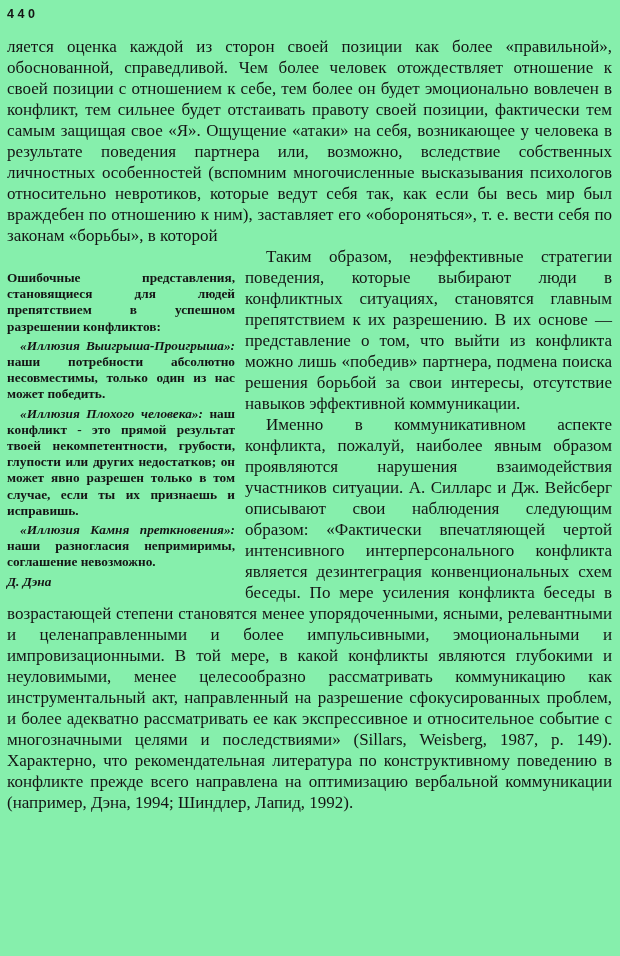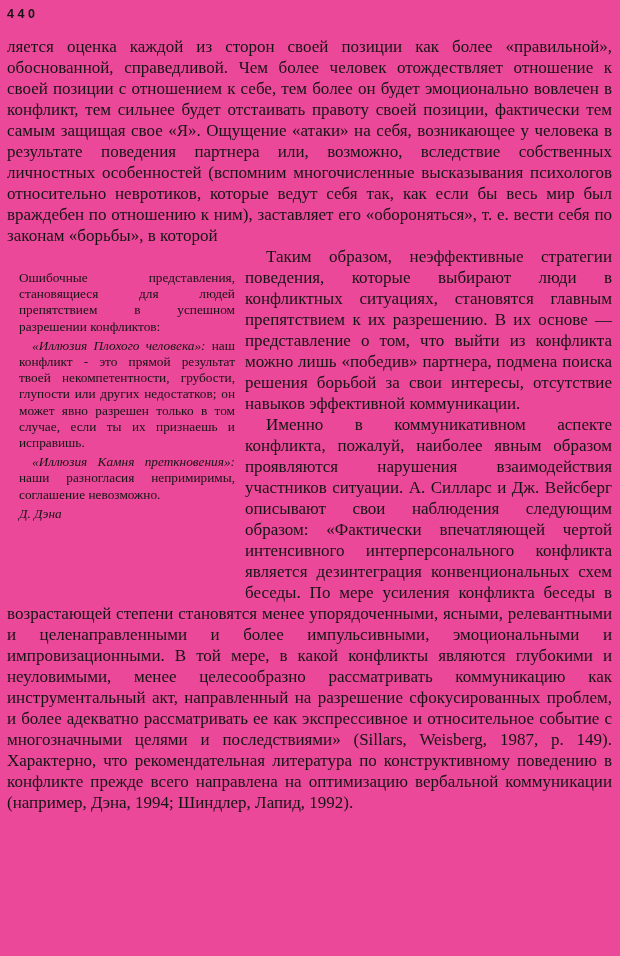--- a/index.html
+++ b/index.html
@@ -7,21 +7,21 @@
   body {
     width: 620px; height: 956px;
     font-family: "Liberation Serif", serif;
     color: #141414;
     overflow: hidden;
   }
   .page {
     width: 620px; height: 956px;
     padding: 6px 8px 0 7px;
     overflow: hidden;
-    background: #ec4899;
+    background: #86efac;
   }
   .running-head {
     font-family: "Liberation Sans", sans-serif;
     font-weight: 700;
     font-size: 12.5px;
     line-height: 16px;
     display: flex;
     align-items: baseline;
     margin-bottom: 14px;
   }
@@ -37,21 +37,21 @@
   .sidebar-note {
     float: left;
     width: 228px;
     margin: 0 10px 2px 0;
     min-height: 348px;
     padding-top: 24px;
     font-size: 13.3px;
     line-height: 16.2px;
     text-align: justify;
   }
-  .sidebar-note p { margin: 0 0 3px 12px; }
+  .sidebar-note p { margin: 0 0 3px 0; font-weight: bold; }
   .sb-item { text-indent: 13px; }
   .sb-title { font-style: italic; }
   .sb-attrib {
     font-style: italic;
     margin-top: 2px;
     padding-right: 10px;
   }
 </style>
 </head>
 <body>
@@ -61,20 +61,21 @@
   <div class="running-head">
     <span class="pagenum">440</span>
   </div>
 
   <div class="content">
 
     <p>ляется оценка каждой из сторон своей позиции как более «правильной», обоснованной, справедливой. Чем более человек отождествляет отношение к своей позиции с отношением к себе, тем более он будет эмоционально вовлечен в конфликт, тем сильнее будет отстаивать правоту своей позиции, фактически тем самым защищая свое «Я». Ощущение «атаки» на себя, возникающее у человека в результате поведения партнера или, возможно, вследствие собственных личностных особенностей (вспомним многочисленные высказывания психологов относительно невротиков, которые ведут себя так, как если бы весь мир был враждебен по отношению к ним), заставляет его «обороняться», т. е. вести себя по законам «борьбы», в которой</p>
 
     <aside class="sidebar-note">
       <p class="sb-intro">Ошибочные представления, становящиеся для людей препятствием в успешном разрешении конфликтов:</p>
+      <p class="sb-item"><span class="sb-title">«Иллюзия Выигрыша-Проигрыша»: </span><span>наши потребности абсолютно несовместимы, только один из нас может победить.</span></p>
       <p class="sb-item"><span class="sb-title">«Иллюзия Плохого человека»: </span><span>наш конфликт - это прямой результат твоей некомпетентности, грубости, глупости или других недостатков; он может явно разрешен только в том случае, если ты их признаешь и исправишь.</span></p>
       <p class="sb-item"><span class="sb-title">«Иллюзия Камня преткновения»: </span><span>наши разногласия непримиримы, соглашение невозможно.</span></p>
       <p class="sb-attrib">Д. Дэна</p>
     </aside>
 
     <p class="indent">Таким образом, неэффективные стратегии поведения, которые выбирают люди в конфликтных ситуациях, становятся главным препятствием к их разрешению. В их основе — представление о том, что выйти из конфликта можно лишь «победив» партнера, подмена поиска решения борьбой за свои интересы, отсутствие навыков эффективной коммуникации.</p>
     <p class="indent">Именно в коммуникативном аспекте конфликта, пожалуй, наиболее явным образом проявляются нарушения взаимодействия участников ситуации. А. Силларс и Дж. Вейсберг описывают свои наблюдения следующим образом: «Фактически впечатляющей чертой интенсивного интерперсонального конфликта является дезинтеграция конвенциональных схем беседы. По мере усиления конфликта беседы в возрастающей степени становятся менее упорядоченными, ясными, релевантными и целенаправленными и более импульсивными, эмоциональными и импровизационными. В той мере, в какой конфликты являются глубокими и неуловимыми, менее целесообразно рассматривать коммуникацию как инструментальный акт, направленный на разрешение сфокусированных проблем, и более адекватно рассматривать ее как экспрессивное и относительное событие с многозначными целями и последствиями» (Sillars, Weisberg, 1987, p. 149). Характерно, что рекомендательная литература по конструктивному поведению в конфликте прежде всего направлена на оптимизацию вербальной коммуникации (например, Дэна, 1994; Шиндлер, Лапид, 1992).</p>
 
   </div>
 

